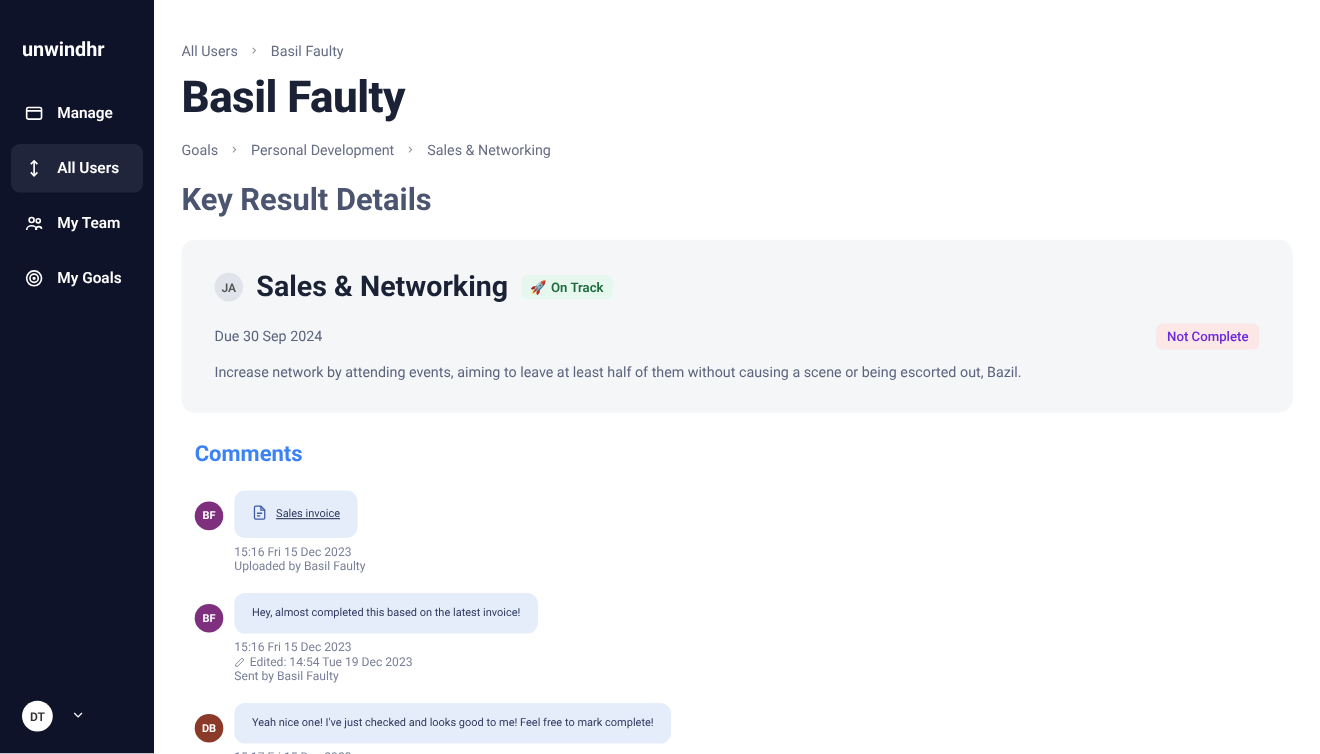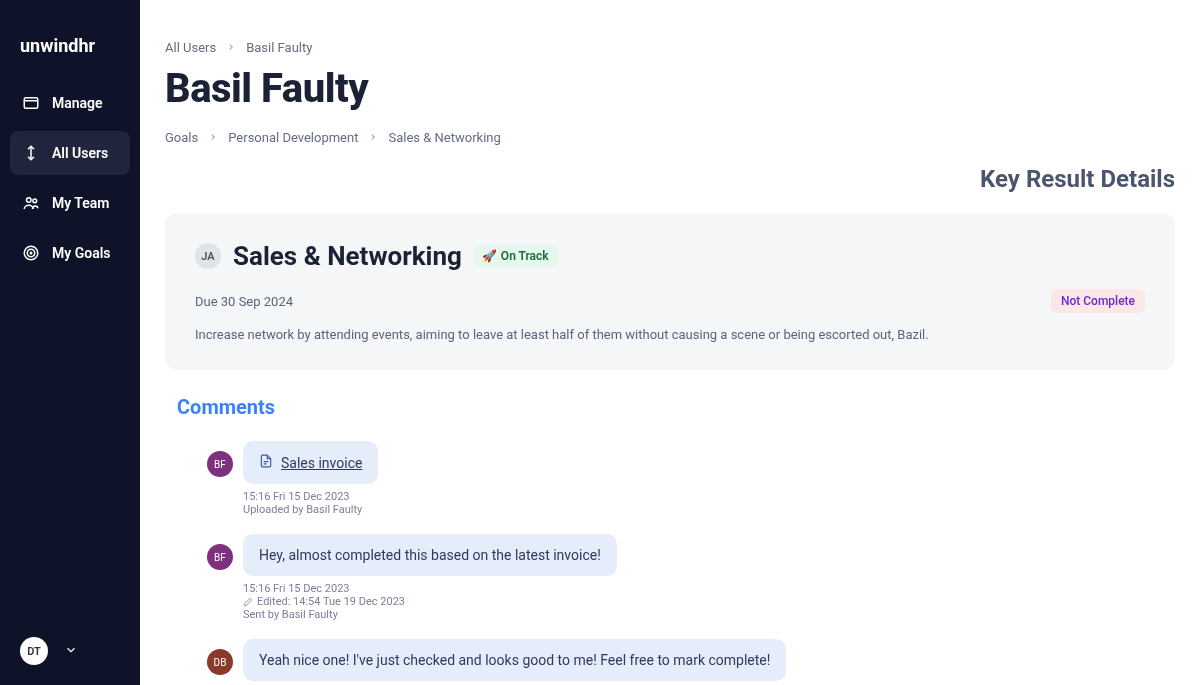--- a/index.html
+++ b/index.html
@@ -110,25 +110,24 @@
     }
     .sub-breadcrumb {
       display: flex;
       align-items: center;
       gap: 10px;
       font-size: 13px;
       color: #656C83;
       margin-bottom: 20px;
     }
     .section-title {
-      font-size: 24px;
+      font-size: 28px;
       font-weight: 700;
       color: #4C5570;
       margin-bottom: 20px;
-      text-align: right;
     }
     .card {
       background: #F4F6F8;
       border-radius: 12px;
       padding: 28px 30px;
       margin-bottom: 25px;
     }
     .card-header {
       display: flex;
       align-items: center;
@@ -201,37 +200,36 @@
       align-items: flex-start;
     }
     .comment-avatar {
       width: 26px;
       height: 26px;
       border-radius: 50%;
       display: flex;
       align-items: center;
       justify-content: center;
       font-size: 10px;
-      font-weight: 400;
+      font-weight: 700;
       color: #fff;
       flex-shrink: 0;
       margin-top: 10px;
-      margin-left: 30px;
     }
     .avatar-bf { background: #7E2F7E; }
     .avatar-db { background: #8B3A2A; }
     .comment-body {
       flex: 1;
     }
     .comment-bubble {
       background: #E5ECFA;
       border-radius: 10px;
       padding: 13px 16px;
       display: inline-block;
-      font-size: 14px;
+      font-size: 10px;
       color: #2E3A5F;
     }
     .comment-bubble.attachment {
       display: inline-flex;
       align-items: center;
       gap: 8px;
     }
     .attachment-link {
       text-decoration: underline;
       cursor: pointer;

